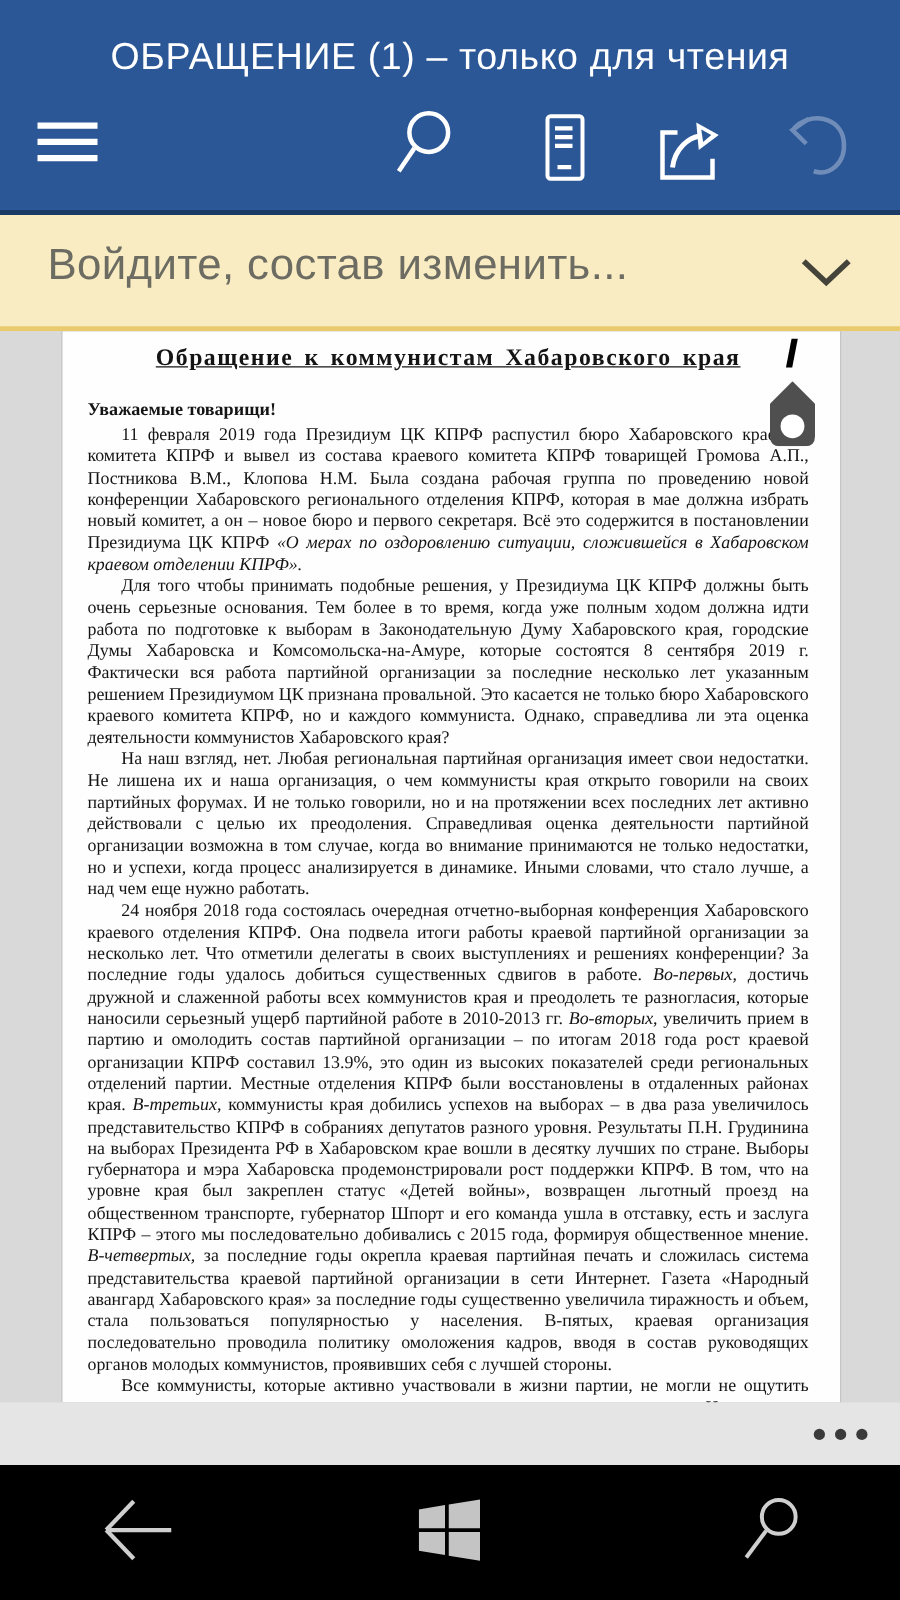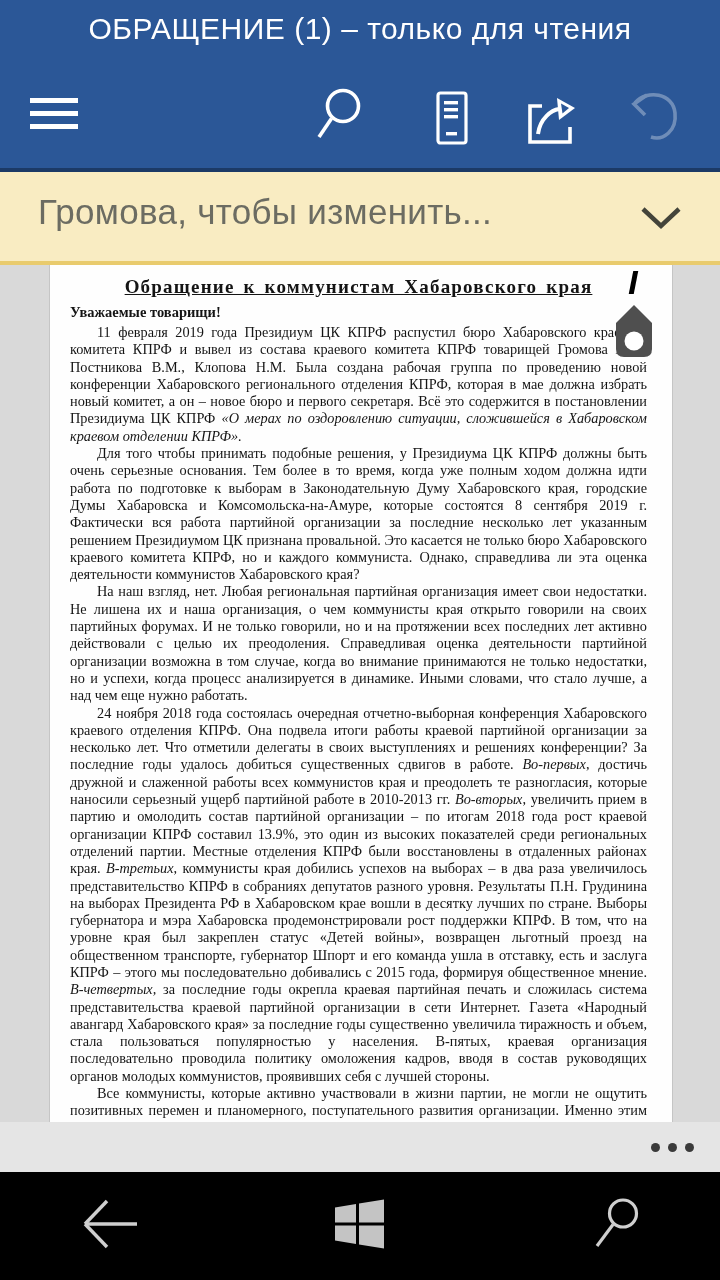--- a/index.html
+++ b/index.html
@@ -2,21 +2,21 @@
 <html lang="ru"><head>
 <meta charset="utf-8">
 <style>
   html,body{margin:0;padding:0;background:#000;}
   .screen{position:relative;width:720px;height:1280px;overflow:hidden;
           font-family:"Liberation Sans",sans-serif;background:#d9d9d9;}
 
   
   .titlebar{position:absolute;top:0;left:0;width:720px;height:168px;
             background:#2b5797;border-bottom:4px solid #1c3a66;}
-  .titlebar .app-title{position:absolute;top:12px;left:0;width:100%;
+  .titlebar .app-title{position:absolute;top:29px;left:0;width:100%;
             text-align:center;color:#fff;font-size:30px;font-weight:400;
             letter-spacing:.5px;white-space:nowrap;}
   .cmd{position:absolute;width:56px;height:56px;display:flex;
        align-items:center;justify-content:center;}
   .cmd svg{display:block;}
 
   
   .banner{position:absolute;top:172px;left:0;width:720px;height:89px;
           background:#f9ecc2;border-bottom:4px solid #e9cb6d;}
   .banner .banner-label{position:absolute;left:38px;top:20px;font-size:35px;
@@ -27,21 +27,21 @@
   .doc-area{position:absolute;top:265px;left:0;width:720px;height:857px;
             background:#d9d9d9;overflow:hidden;}
   .page{position:absolute;left:50px;top:0;width:622px;height:857px;
         background:#fefefe;box-shadow:0 0 0 1px #c5c5c5;box-sizing:border-box;
         padding:6px 25px 0 20px;color:#141414;
         font-family:"Liberation Serif","DejaVu Serif",serif;}
   .doc-header{text-align:right;font-style:italic;font-size:13.5px;
               padding-right:14px;line-height:18px;}
   .doc-title{text-align:center;font-weight:bold;font-size:19px;
              text-decoration:underline;letter-spacing:1.2px;word-spacing:3px;
-             margin:4px 0 4px 0;line-height:24px;}
+             margin:4px 0 20px 0;line-height:24px;}
   .doc-salutation{text-align:left;font-weight:bold;font-size:14.5px;
              margin:0 0 3px 0;line-height:18px;}
   .doc-body p{margin:0;text-align:justify;text-indent:27px;
               font-size:14.3px;line-height:17.3px;}
   .s-n{font-style:normal;font-weight:normal;}
   .s-b{font-weight:normal;}
   .s-i{font-style:italic;}
   .s-bi{font-weight:normal;font-style:italic;}
 
   .caret{position:absolute;left:581px;top:6px;width:5px;height:23px;
@@ -115,21 +115,21 @@
       <span style="opacity:.32;">
         <svg width="54" height="58" viewBox="0 0 54 58" fill="none" stroke="#fff" stroke-width="3.6">
           <path d="M8,16 C20,2 46,6 48,26 C50,44 36,54 24,50"></path>
           <path d="M20,8 L7,17 L18,28"></path>
         </svg>
       </span>
     </div>
   </header>
 
   <div class="banner">
-    <div class="banner-label">Громова, чтобы изменить...</div>
+    <div class="banner-label">Войдите, состав изменить...</div>
     <span class="chev">
       <svg width="42" height="24" viewBox="0 0 42 24" fill="none" stroke="#44443a" stroke-width="4.5">
         <polyline points="3,3 21,20 39,3"></polyline>
       </svg>
     </span>
   </div>
 
   <div class="doc-area">
     <div class="page">
       <div class="doc-title">Обращение к коммунистам Хабаровского края</div>

